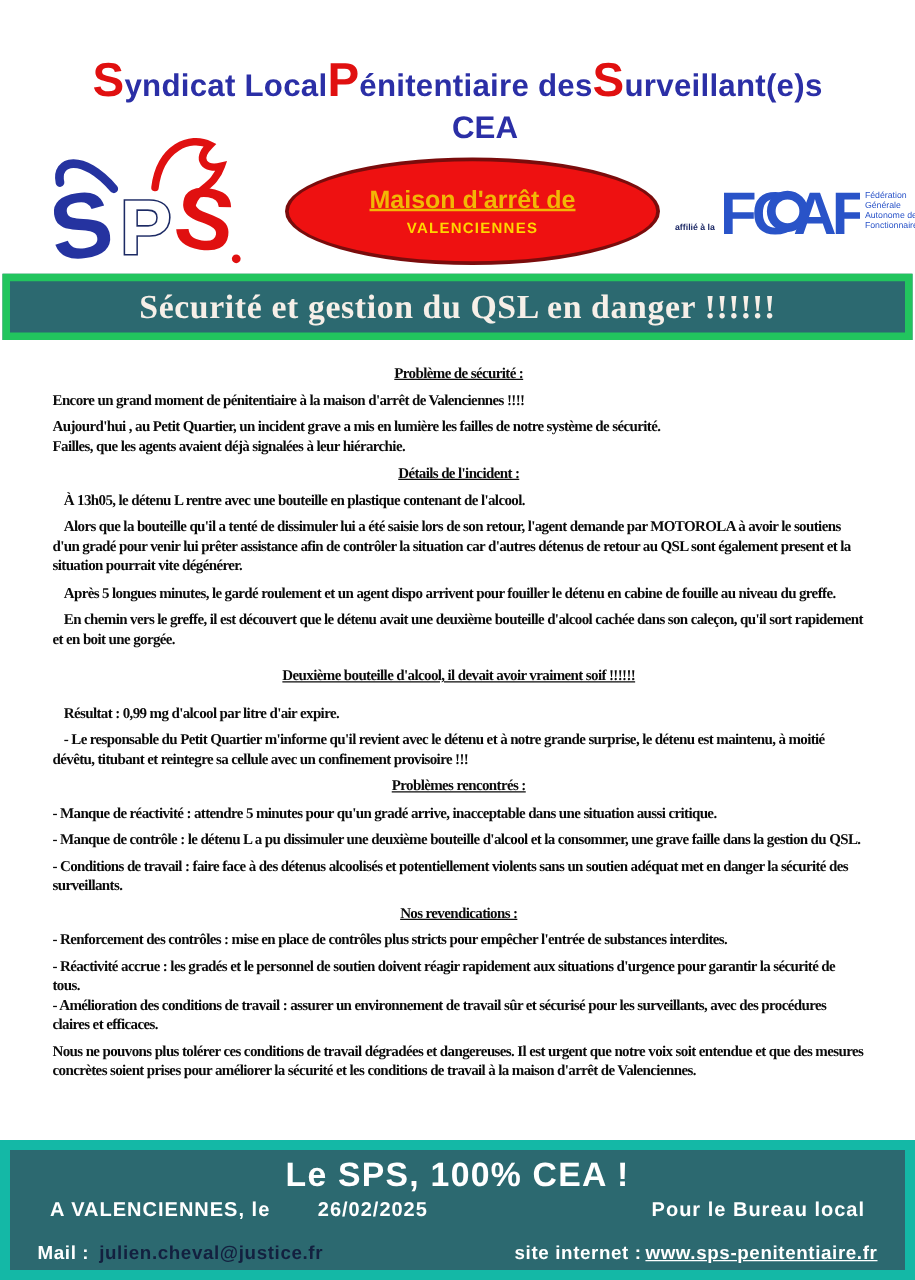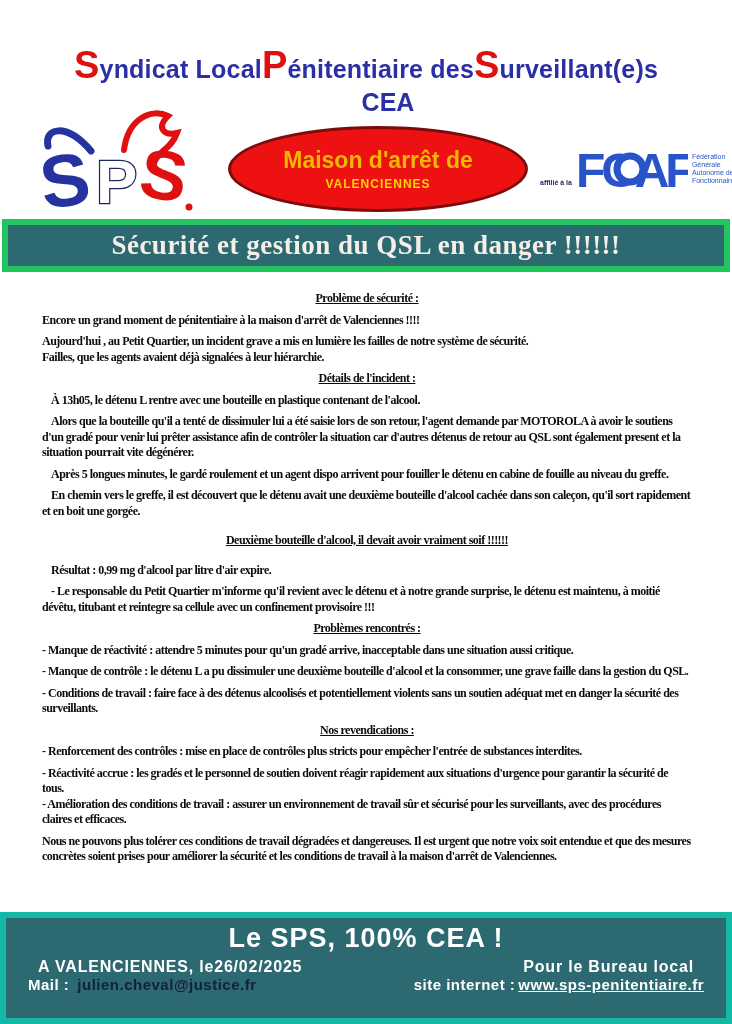--- a/index.html
+++ b/index.html
@@ -19,21 +19,21 @@
   }
 
   .sps-logo { position:absolute; left:36px; top:106px; width:190px; height:112px; }
 
   .badge {
     position:absolute; left:228px; top:126px; width:300px; height:86px;
     background:#EE1111; border:3px solid #7A0C0C; border-radius:50%;
     display:flex; flex-direction:column; align-items:center; justify-content:center;
     box-sizing:border-box;
   }
-  .badge-line1 { color:#F2B705; font-weight:bold; font-size:23px; }
+  .badge-line1 { color:#F2B705; font-weight:bold; font-size:20px;text-decoration:underline; }
   .badge-line2 { color:#FFD400; font-weight:bold; font-size:12px; letter-spacing:1px; margin-top:3px; }
 
   .fgaf-wrap { position:absolute; left:540px; top:142px; display:flex; align-items:center; gap:4px; }
   .fgaf-affil { font-size:7px; font-weight:bold; color:#1E2A66; align-self:flex-end; margin-bottom:10px; white-space:nowrap; }
   .fgaf-caption { font-size:7px; color:#2953C8; line-height:8px; }
 
   
   .banner {
     position:absolute; left:2px; right:2px; top:219px; height:53px;
     background:#2C6970; border:6px solid #22c55e; box-sizing:border-box;
@@ -51,32 +51,32 @@
     font-size:12px; line-height:15.5px; letter-spacing:-0.5px;
   }
   .bheading { text-align:center; text-decoration:underline; margin:6px 0; }
   .bpara { margin:6px 0; white-space:pre-line; }
   .bpara.indent { text-indent:9px; }
   .big-gap { margin-top:14px; }
 
   
   .footer {
     position:absolute; left:0; right:0; top:912px; height:112px;
-    background:#2C6970; border:6px solid #14b8a6; box-sizing:border-box;
+    background:#2C6970; border:8px solid #14b8a6; box-sizing:border-box;
     color:#ffffff; font-weight:bold;
   }
   .slogan { text-align:center; font-size:27px; letter-spacing:1px; margin-top:5px; }
   .footer-row {
     display:flex; justify-content:space-between; align-items:baseline;
     padding:0 32px; margin-top:4px; font-size:16px; letter-spacing:0.8px;
   }
-  .left-group { display:flex; }
+  .left-group { display:flex; gap:38px; }
   .mail-row {
     display:flex; justify-content:space-between; align-items:baseline;
-    padding:0 22px; margin-top:0; font-size:15px; letter-spacing:0.5px;
+    padding:0 22px; margin-top:16px; font-size:15px; letter-spacing:0.5px;
   }
   .mail-link { color:#13203F; text-decoration:none; margin-left:8px; }
   .site-link { color:#ffffff; text-decoration:underline; margin-left:3px; }
   .mail-group, .site-group { white-space:nowrap; }
 </style>
 </head>
 <body>
 
 <div class="page">
 

